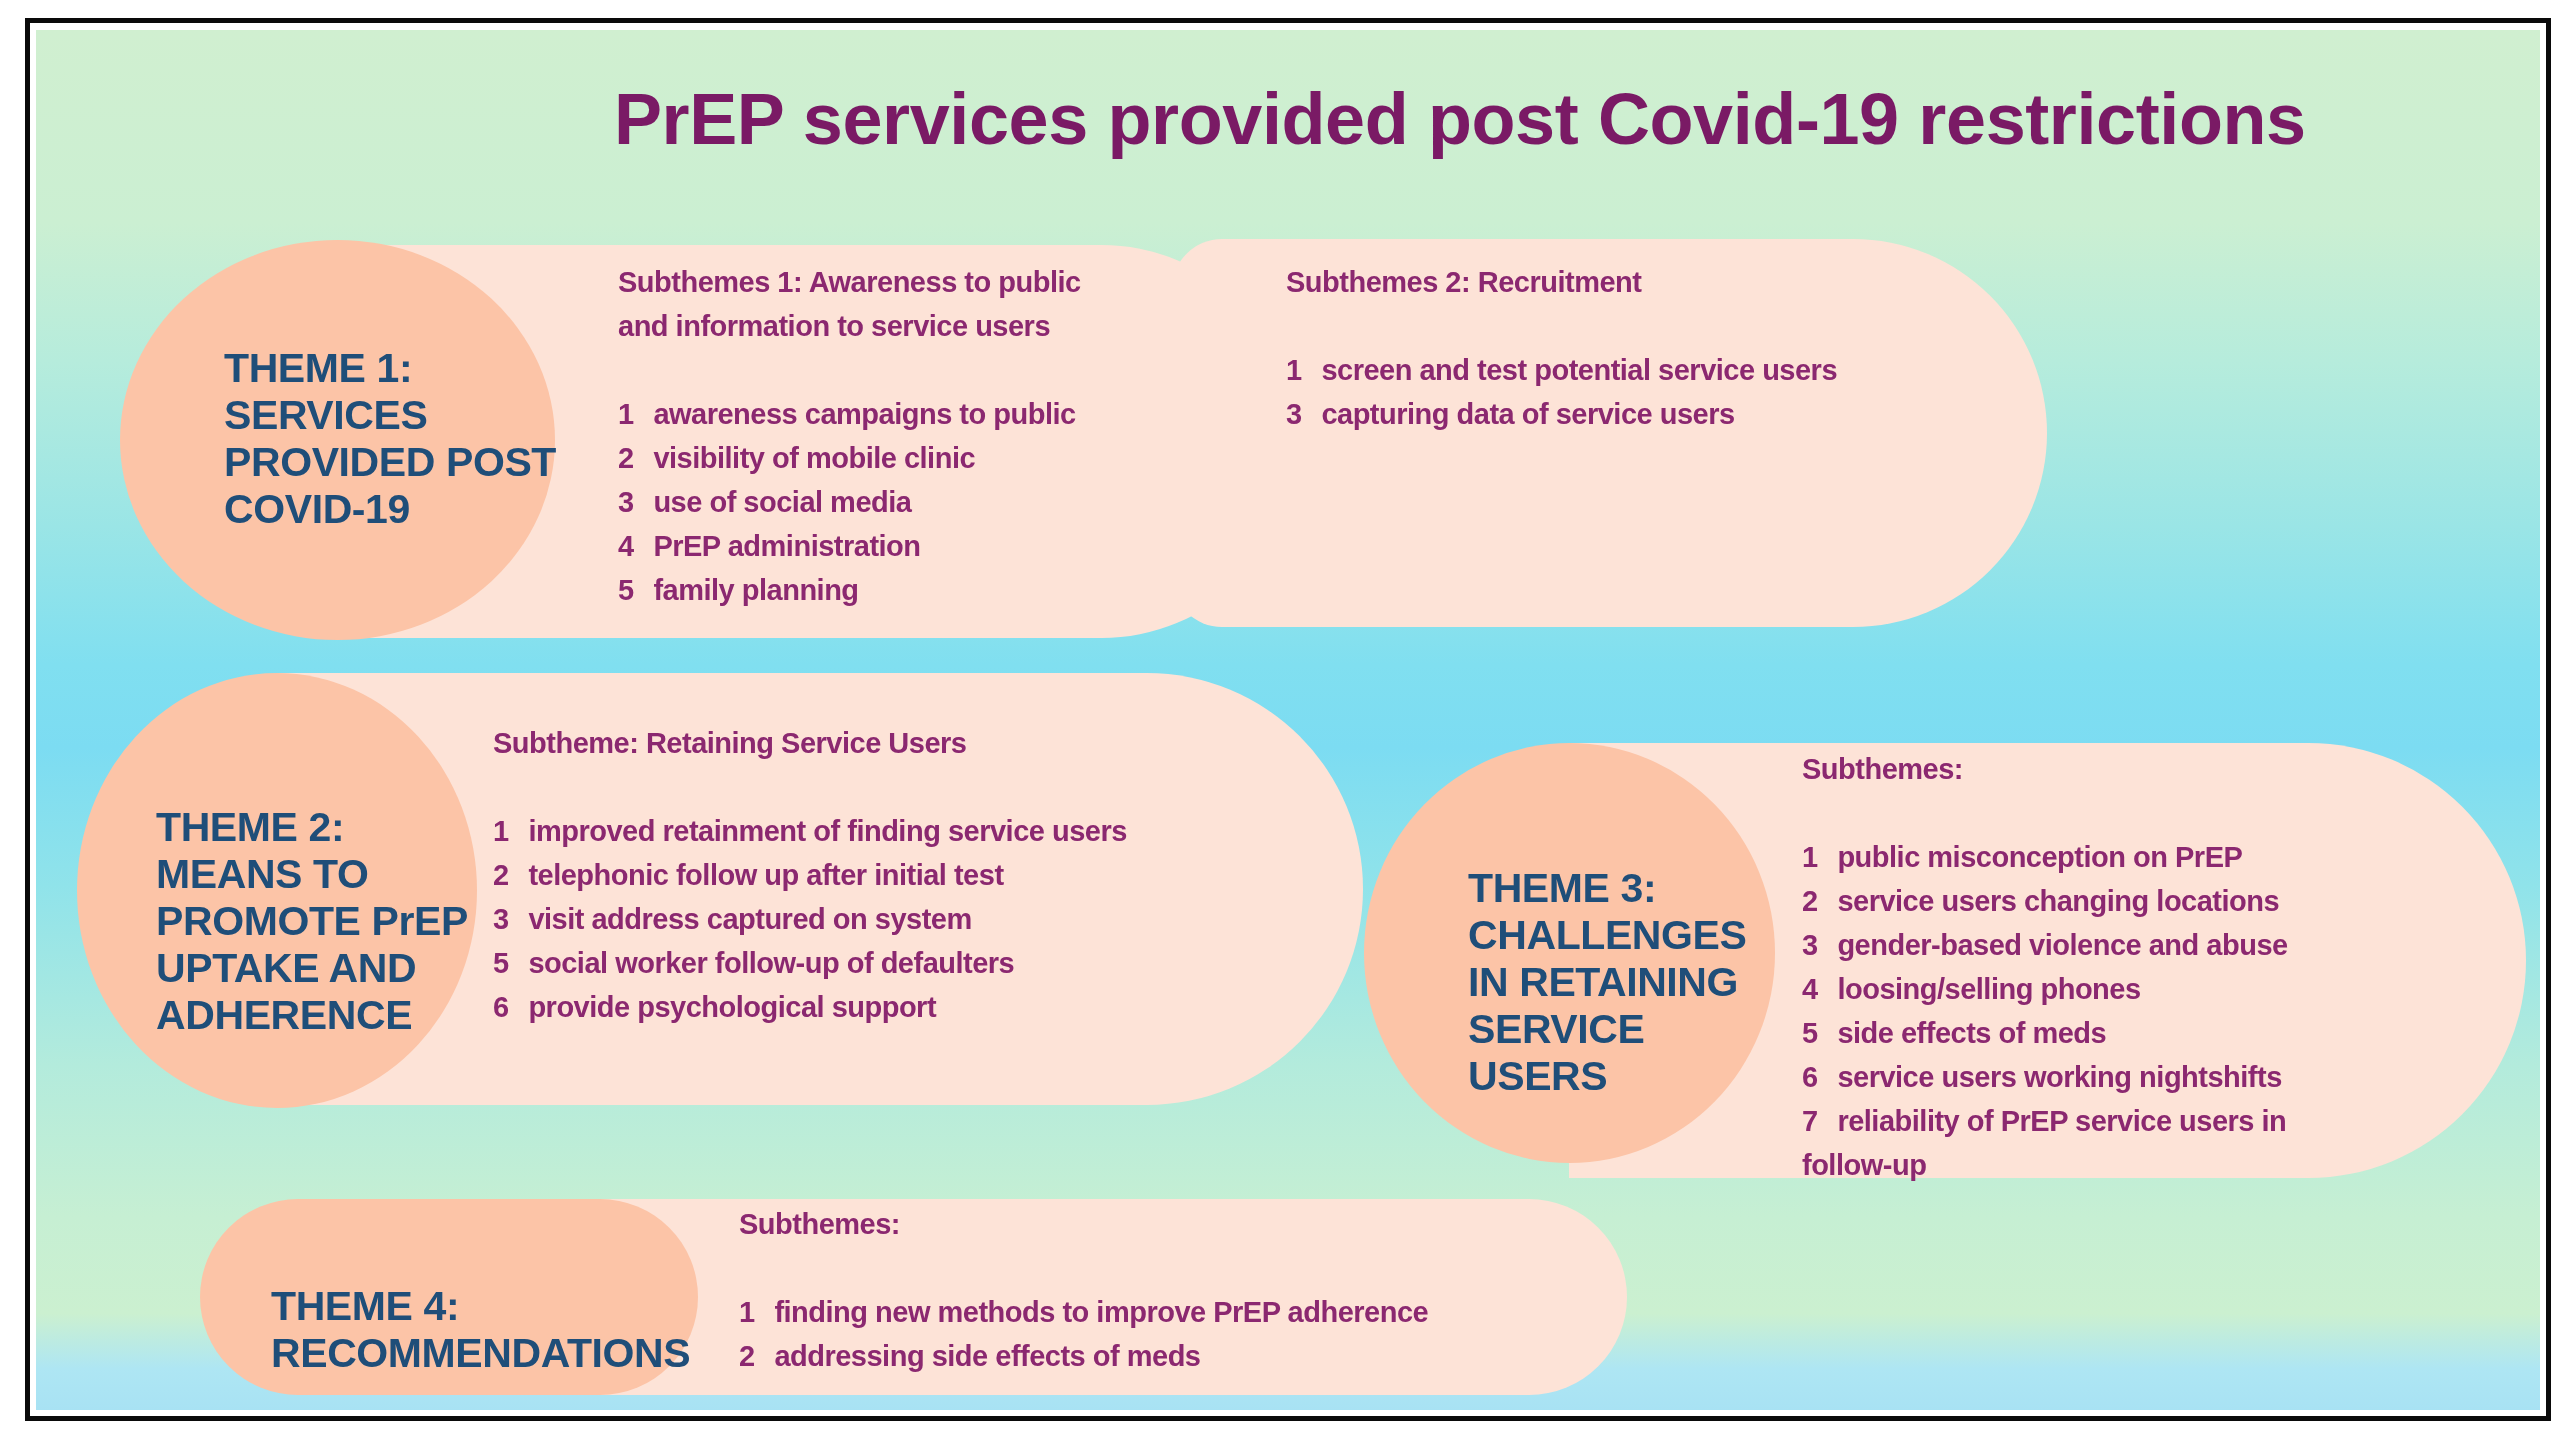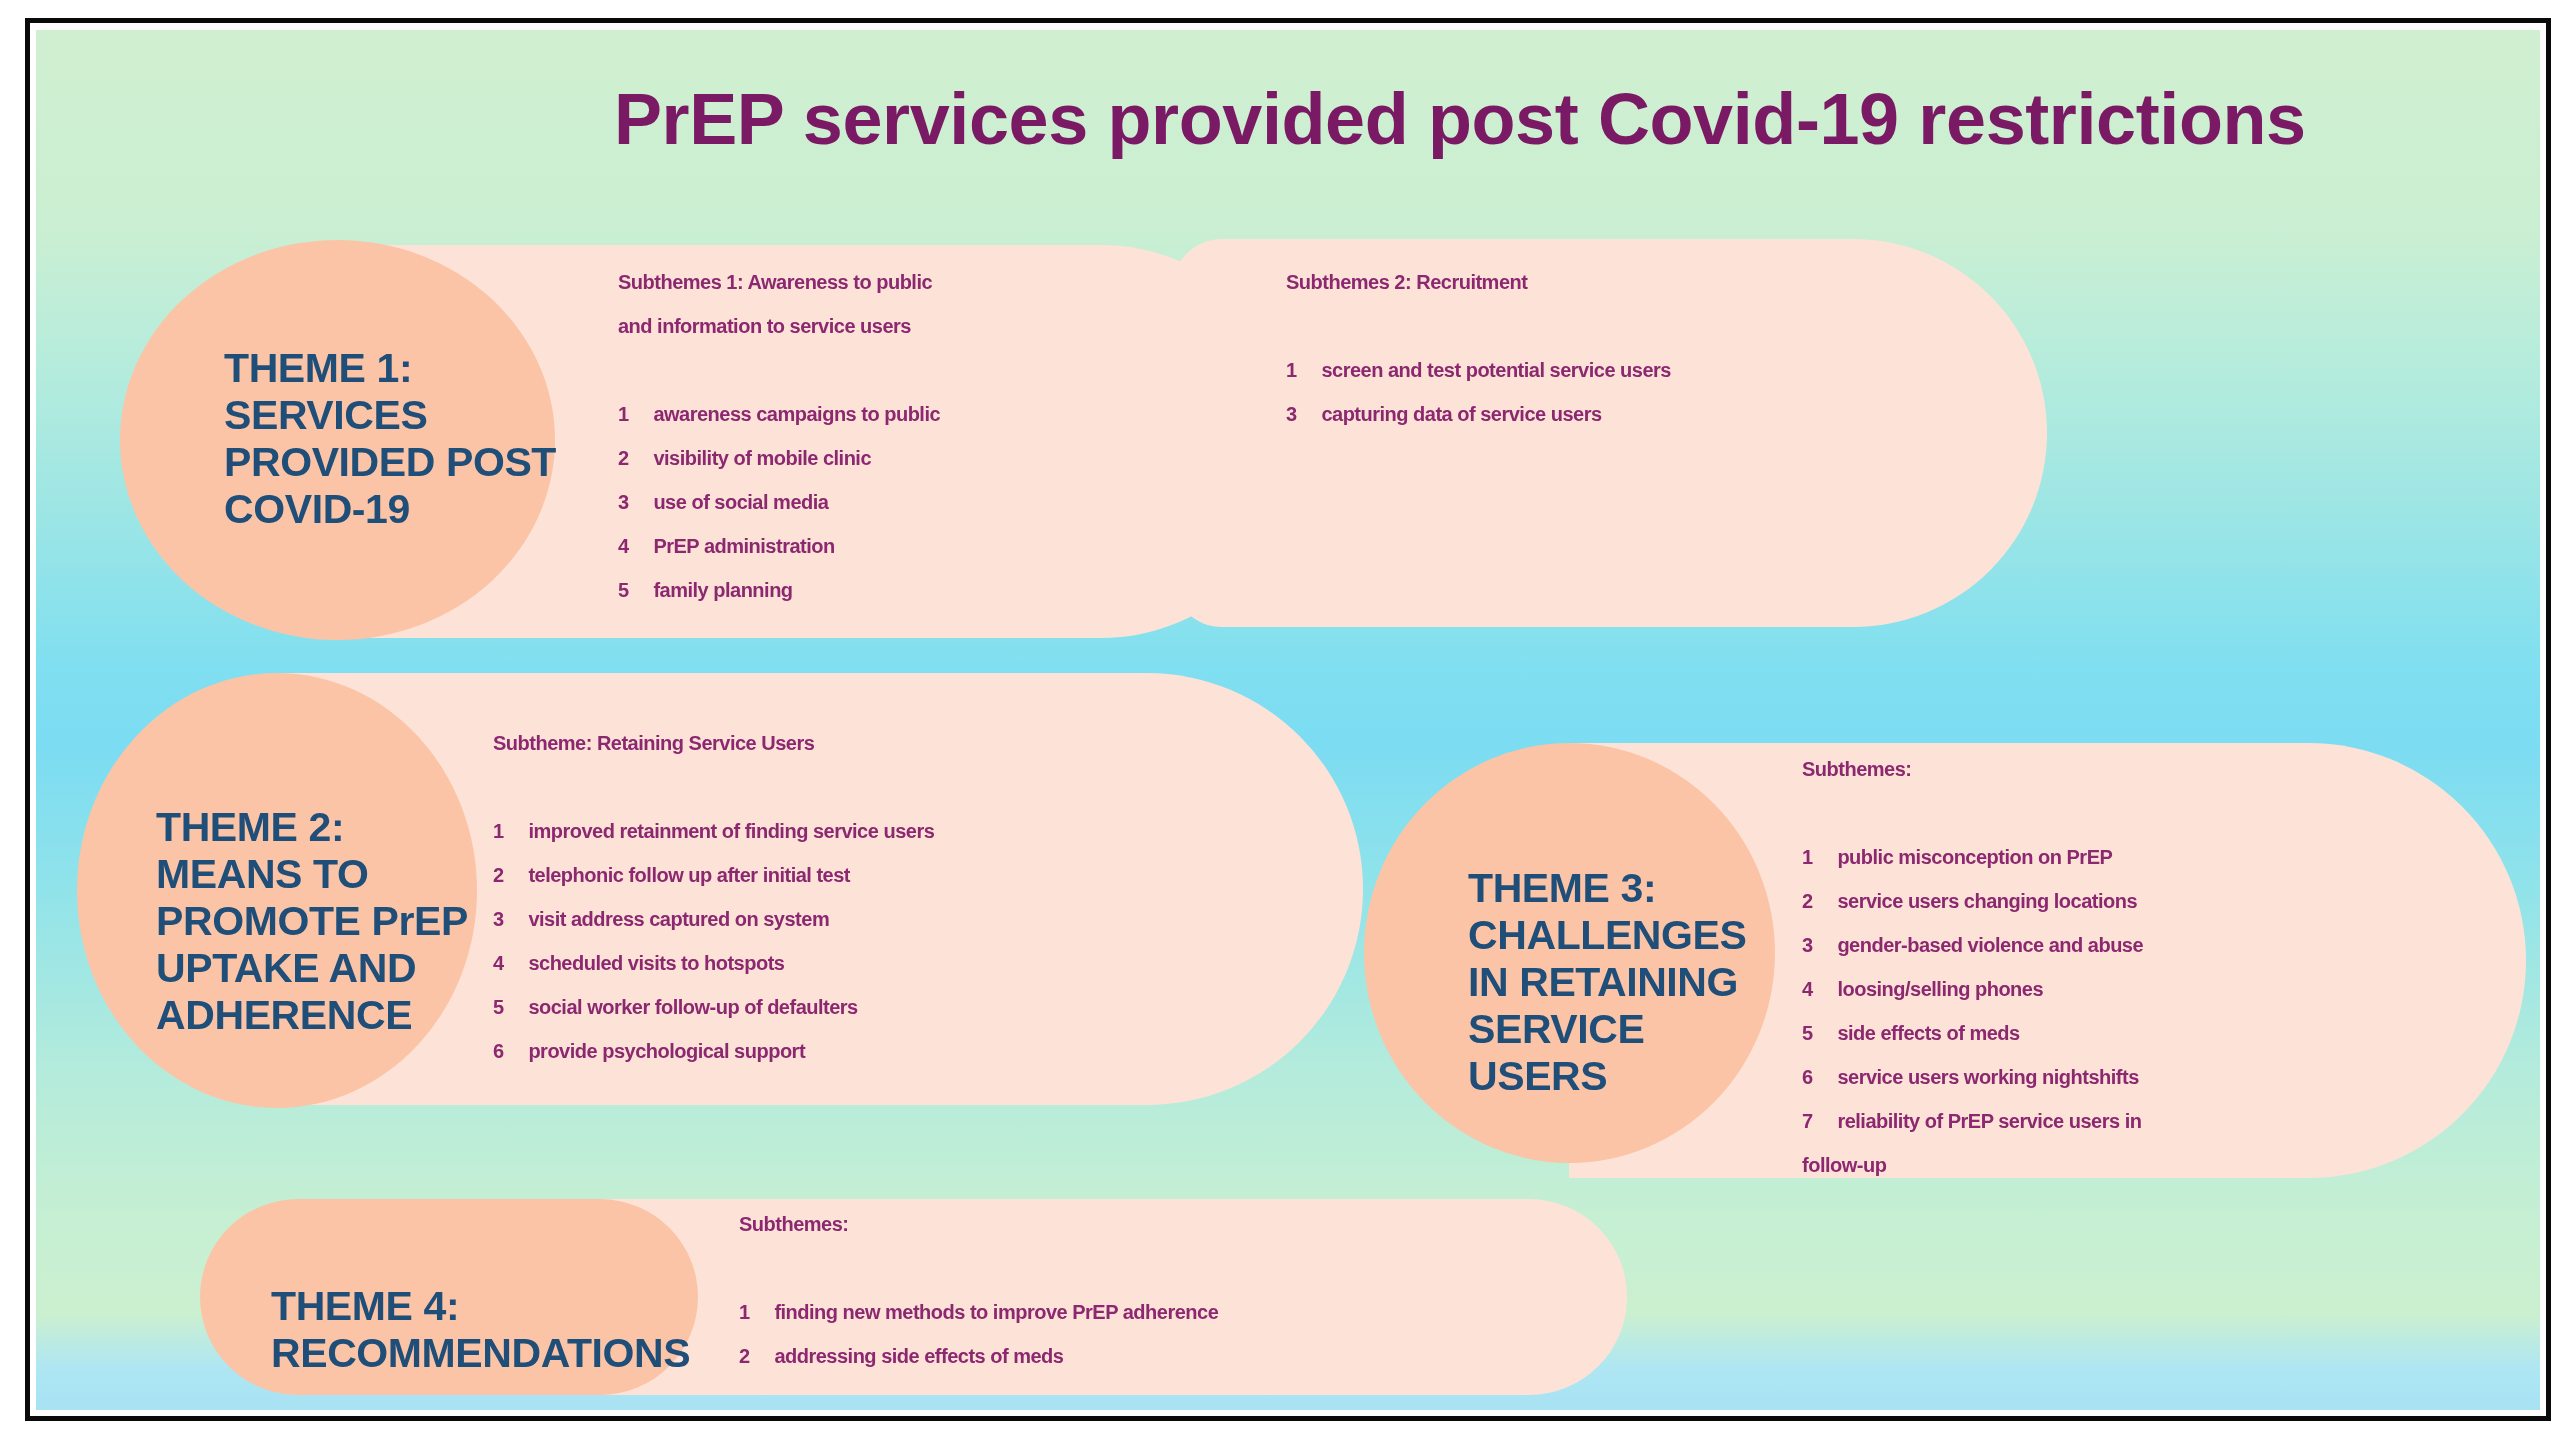--- a/index.html
+++ b/index.html
@@ -22,21 +22,21 @@
     font-size: 72px; font-weight: bold; color: #7a1a65; white-space: nowrap;
     letter-spacing: -0.4px; line-height: 84px;
   }
   .pill { position: absolute; background: #fde3d7; }
   .circle { position: absolute; background: #fcc4a7; border-radius: 50%; }
   .theme-label {
     position: absolute; color: #1f4e79; font-weight: bold; font-size: 41px;
     line-height: 47px; white-space: nowrap; letter-spacing: -0.4px;
   }
   .sub {
-    position: absolute; color: #8b2870; font-weight: bold; font-size: 20px;
+    position: absolute; color: #8b2870; font-weight: bold; font-size: 29px;
     line-height: 44px; white-space: nowrap; letter-spacing: -0.5px;
   }
   .sub .heading { display: block; }
   .sub .gap { display: block; height: 44px; }
   .sub .item { display: block; }
   .sub .num { display: inline-block; min-width: 22px; margin-right: 13.4px; }
 </style>
 </head>
 <body>
 
@@ -79,21 +79,20 @@
   <div>PROMOTE PrEP</div>
   <div>UPTAKE AND</div>
   <div>ADHERENCE</div>
 </div>
 <div class="sub" style="left:493px; top:721px;">
   <span class="heading">Subtheme: Retaining Service Users</span>
   <span class="gap"></span>
   <span class="item"><span class="num">1</span><span>improved retainment of finding service users</span></span>
   <span class="item"><span class="num">2</span><span>telephonic follow up after initial test</span></span>
   <span class="item"><span class="num">3</span><span>visit address captured on system</span></span>
-  <span class="item"><span class="num">4</span><span>scheduled visits to hotspots</span></span>
   <span class="item"><span class="num">5</span><span>social worker follow-up of defaulters</span></span>
   <span class="item"><span class="num">6</span><span>provide psychological support</span></span>
 </div>
 
 <div class="pill" style="left:1569px; top:743px; width:957px; height:435px; border-radius:0 218px 218px 0;"></div>
 <div class="circle" style="left:1364px; top:743px; width:411px; height:420px;"></div>
 <div class="theme-label" style="left:1468px; top:865px;">
   <div>THEME 3:</div>
   <div>CHALLENGES</div>
   <div>IN RETAINING</div>

